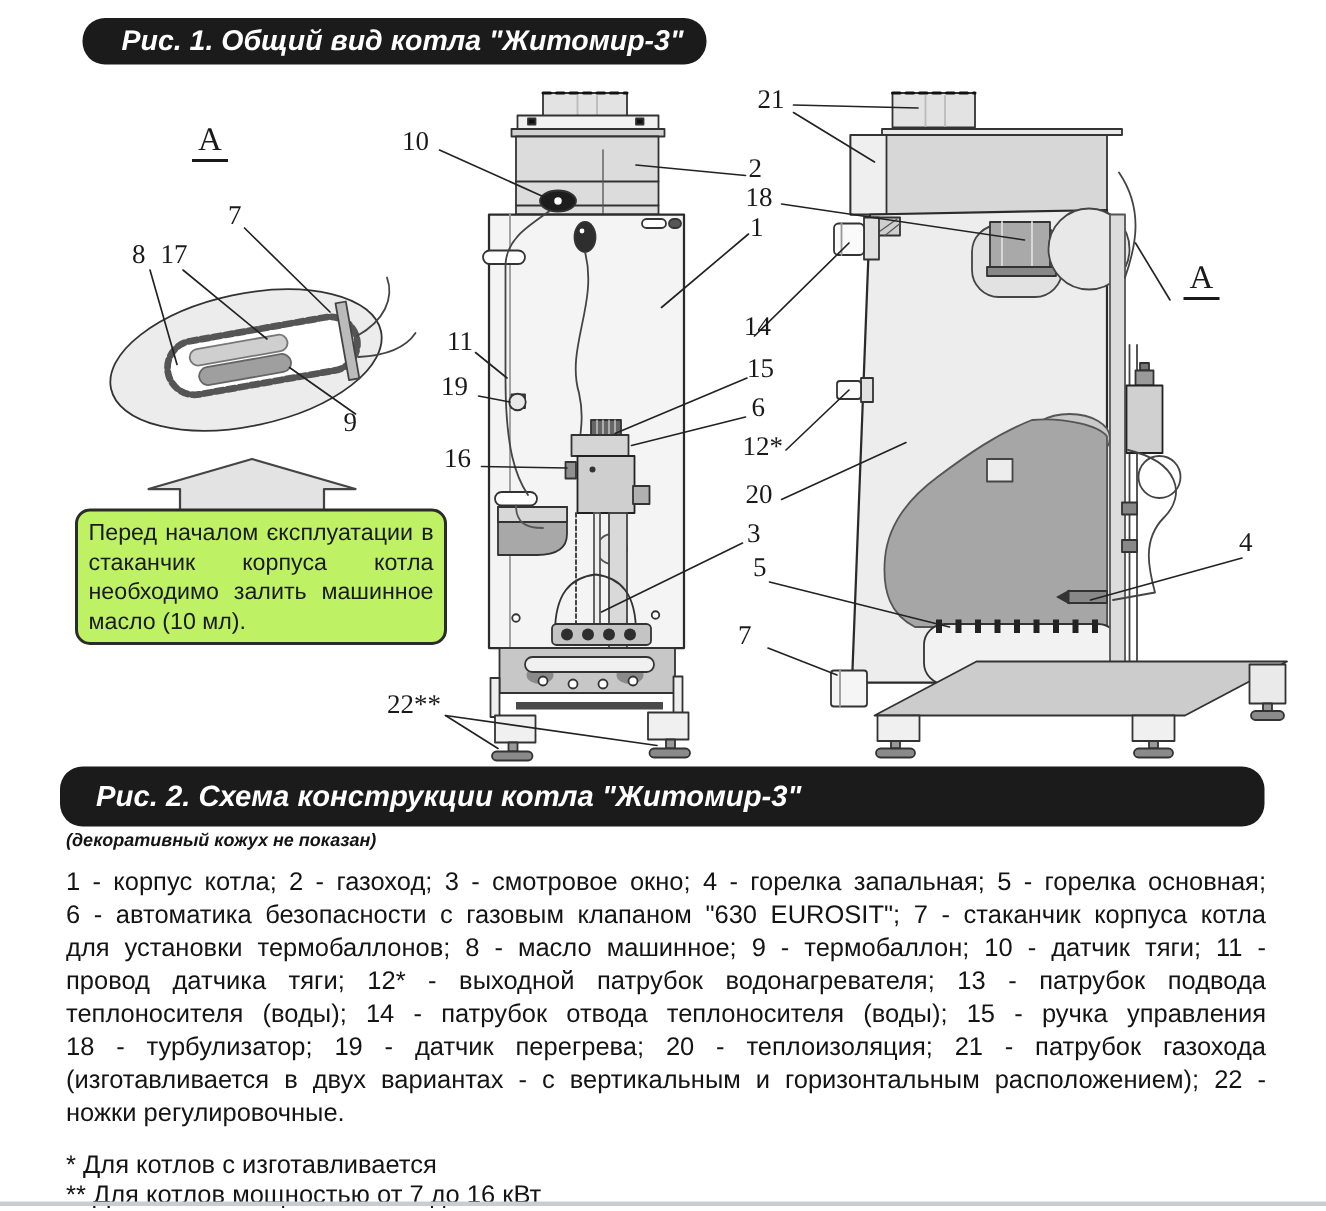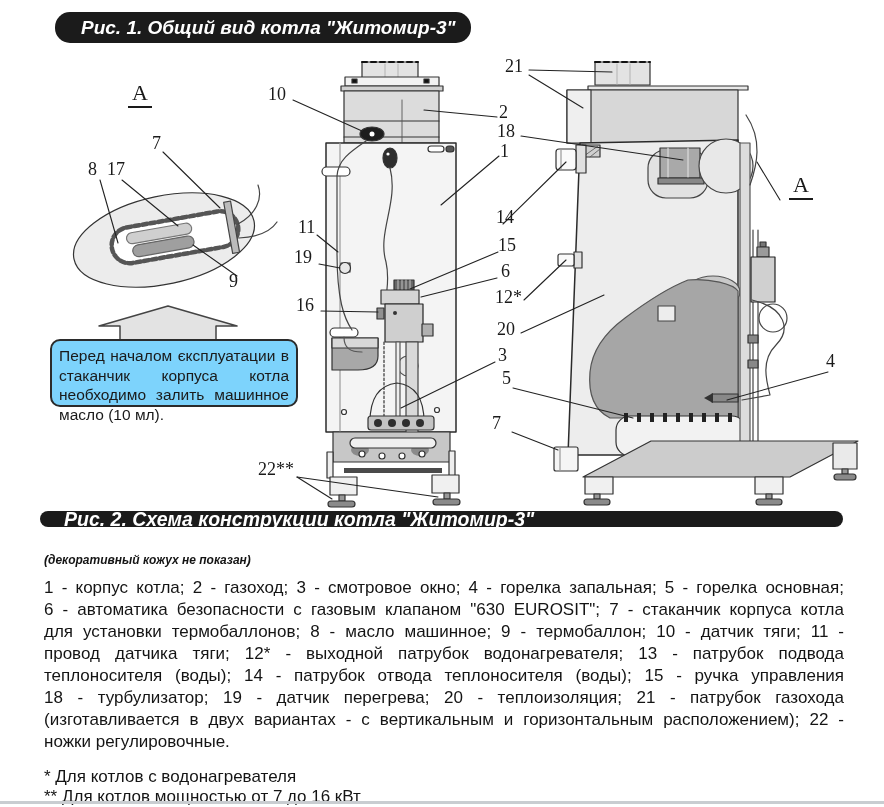--- a/index.html
+++ b/index.html
@@ -7,33 +7,33 @@
     width:884px;height:807px;position:relative;overflow:hidden;
     background:#ffffff;font-family:"Liberation Sans",sans-serif;color:#141414;
   }
   .figbar{
     position:absolute;background:#1b1b1b;color:#ffffff;
     font-weight:bold;font-style:italic;display:flex;align-items:center;
     box-sizing:border-box;
     border-radius:15px;
   }
   #bar1{left:55px;top:12px;width:416px;height:31px;padding-left:26px;font-size:19px;}
-  #bar2{left:40px;top:511px;width:803px;height:16px;padding-left:24px;font-size:19.5px;}
+  #bar2{left:40px;top:511px;width:803px;height:40px;padding-left:24px;font-size:19.5px;}
   #fig-svg{position:absolute;left:0;top:0;width:884px;height:512px;}
   .callout{
     position:absolute;font-size:18px;color:#1a1a1a;line-height:18px;
     font-family:Liberation Serif, serif;white-space:nowrap;
   }
   .callout.big{
     font-size:22px;line-height:22px;font-family:"Liberation Serif",serif;
     border-bottom:2px solid #1a1a1a;padding:0 4px 2px 4px;
   }
   #note-box{
-    position:absolute;left:50px;top:339px;width:248px;height:68px;
-    background:#7dd3fc;border:2px solid #2b2b2b;border-radius:10px;
+    position:absolute;left:50px;top:339px;width:248px;height:91px;
+    background:#bef264;border:2px solid #2b2b2b;border-radius:10px;
     box-sizing:border-box;padding:5px 7px;
     font-size:15.5px;line-height:19.5px;text-align:justify;color:#1a1a1a;
   }
   #legend{
     position:absolute;left:44px;top:549px;width:800px;
   }
   #legend .subtitle{
     font-weight:bold;font-style:italic;font-size:12px;line-height:23px;margin-bottom:5px;
   }
   .jline{
@@ -306,17 +306,17 @@
   <div class="jline">6 - автоматика безопасности с газовым клапаном "630 EUROSIT"; 7 - стаканчик корпуса котла</div>
   <div class="jline">для установки термобаллонов; 8 - масло машинное; 9 - термобаллон; 10 - датчик тяги; 11 -</div>
   <div class="jline">провод датчика тяги; 12* - выходной патрубок водонагревателя; 13 - патрубок подвода</div>
   <div class="jline">теплоносителя (воды); 14 - патрубок отвода теплоносителя (воды); 15 - ручка управления</div>
   <div class="jline">18 - турбулизатор; 19 - датчик перегрева; 20 - теплоизоляция; 21 - патрубок газохода</div>
   <div class="jline">(изготавливается в двух вариантах - с вертикальным и горизонтальным расположением); 22 -</div>
   <div class="jline last">ножки регулировочные.</div>
 </div>
 
 <div id="footnotes">
-  <div>* Для котлов с водонагревателя</div>
+  <div>* Для котлов с изготавливается</div>
   <div>** Для котлов мощностью от 7 до 16 кВт</div>
 </div>
 
 <div id="bottom-rule"></div>
 
 </body></html>

